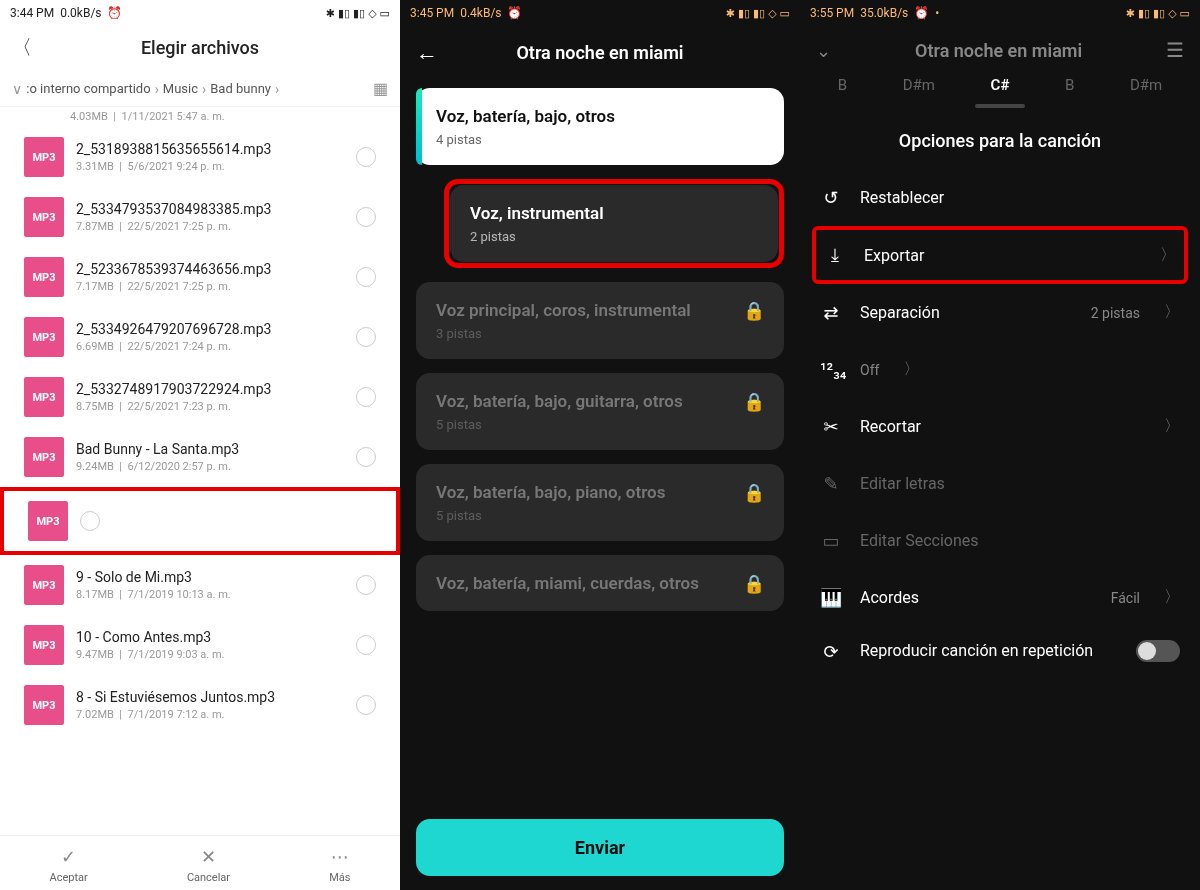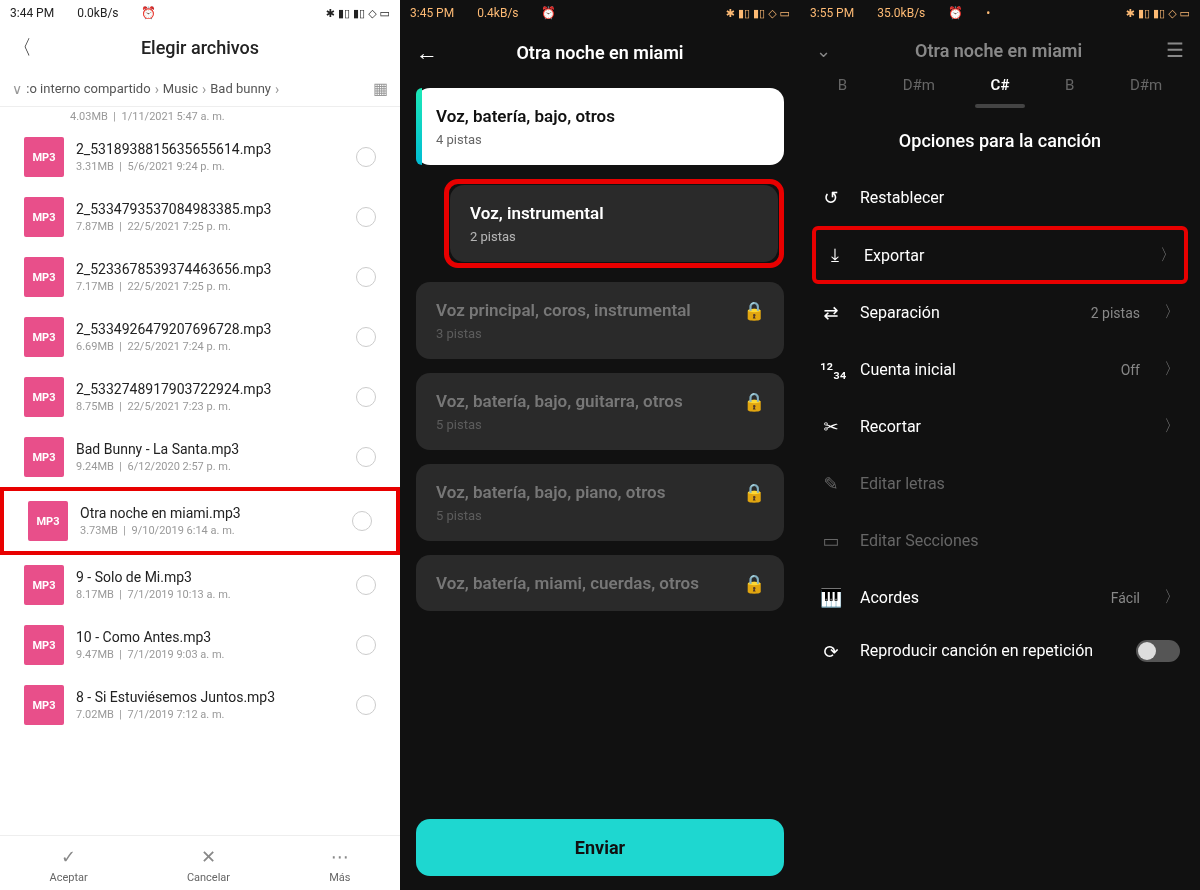--- a/index.html
+++ b/index.html
@@ -4,21 +4,21 @@
 <style>
   * { box-sizing: border-box; margin: 0; padding: 0; }
   body { font-family: -apple-system, BlinkMacSystemFont, "Segoe UI", Roboto, sans-serif; background: #000; width: 1200px; height: 890px; display: flex; overflow: hidden; }
   .screen { width: 400px; height: 890px; position: relative; overflow: hidden; }
   .screen1 { background: #fff; color: #000; }
   .screen2 { background: #111; color: #fff; }
   .screen3 { background: #111; color: #fff; }
 
   
   .statusbar { display: flex; justify-content: space-between; align-items: center; padding: 4px 10px 2px 10px; font-size: 12px; height: 24px; }
-  .statusbar .left { display: flex; gap: 23px; }
+  .statusbar .left { display: flex; gap: 6px; }
   .statusbar .right { display: flex; gap: 3px; align-items: center; font-size: 11px; }
   .screen1 .statusbar { color: #222; }
   .screen2 .statusbar, .screen3 .statusbar { color: #fdba74; }
 
   
   .s1-header { display: flex; align-items: center; padding: 10px 12px; position: relative; }
   .s1-header .back { font-size: 20px; color: #333; }
   .s1-header .title { position: absolute; left: 0; right: 0; text-align: center; font-size: 18px; font-weight: 500; color: #222; pointer-events: none; }
 
   
@@ -179,24 +179,20 @@
         <div class="file-row">
           <div class="file-thumb">MP3</div>
           <div class="file-info">
             <div class="file-name">Bad Bunny - La Santa.mp3</div>
             <div class="file-meta">9.24MB &nbsp;|&nbsp; 6/12/2020 2:57 p. m.</div>
           </div>
           <div class="file-radio"></div>
         </div>
         <div class="file-row highlight-box">
           <div class="file-thumb">MP3</div>
-          <div class="file-info">
-            <div class="file-name">Otra noche en miami.mp3</div>
-            <div class="file-meta">3.73MB &nbsp;|&nbsp; 9/10/2019 6:14 a. m.</div>
-          </div>
           <div class="file-radio"></div>
         </div>
         <div class="file-row">
           <div class="file-thumb">MP3</div>
           <div class="file-info">
             <div class="file-name">9 - Solo de Mi.mp3</div>
             <div class="file-meta">8.17MB &nbsp;|&nbsp; 7/1/2019 10:13 a. m.</div>
           </div>
           <div class="file-radio"></div>
         </div>
@@ -339,21 +335,20 @@
         <span class="chev">〉</span>
       </div>
       <div class="s3-row">
         <span class="icon">⇄</span>
         <span class="label">Separación</span>
         <span class="value">2 pistas</span>
         <span class="chev">〉</span>
       </div>
       <div class="s3-row">
         <span class="icon">¹²₃₄</span>
-        <span class="label">Cuenta inicial</span>
         <span class="value">Off</span>
         <span class="chev">〉</span>
       </div>
       <div class="s3-row">
         <span class="icon">✂</span>
         <span class="label">Recortar</span>
         <span class="chev">〉</span>
       </div>
       <div class="s3-row disabled">
         <span class="icon">✎</span>

